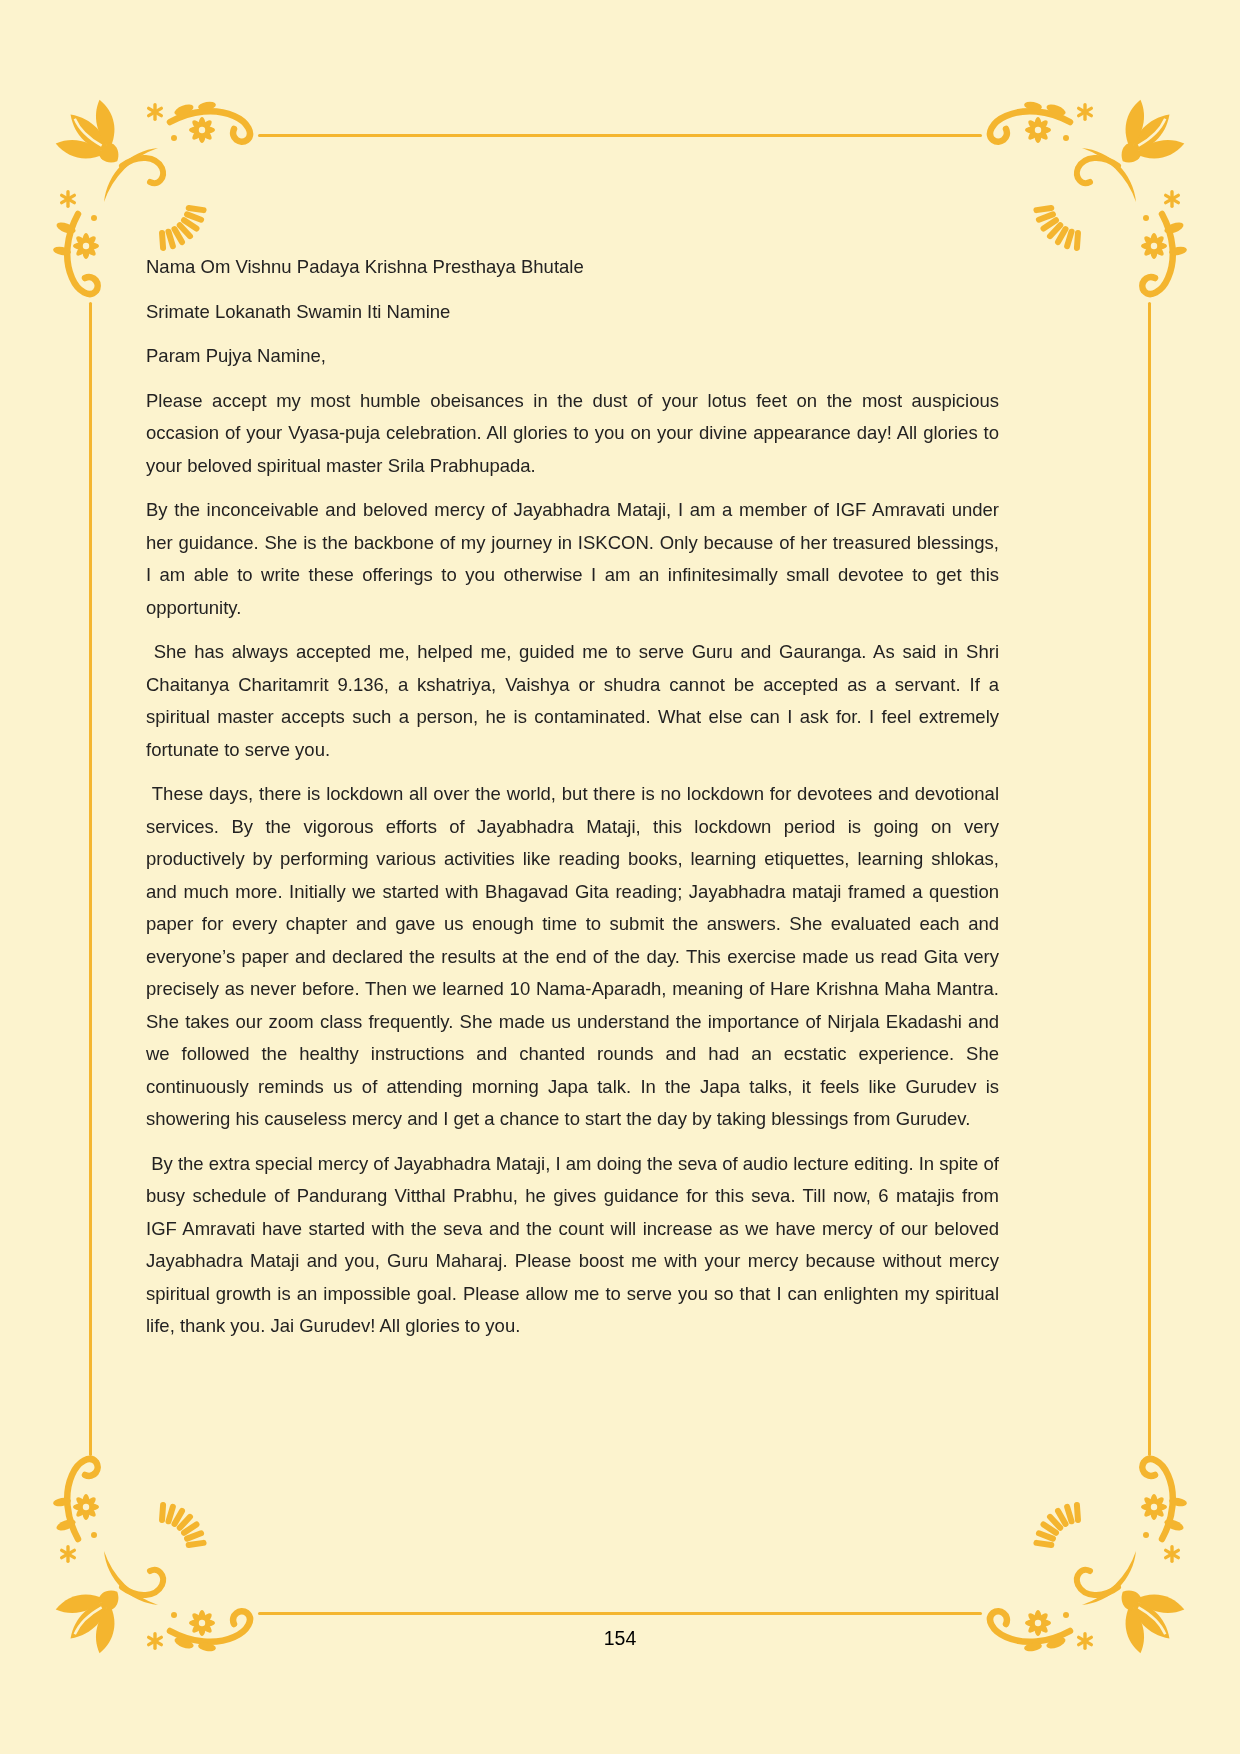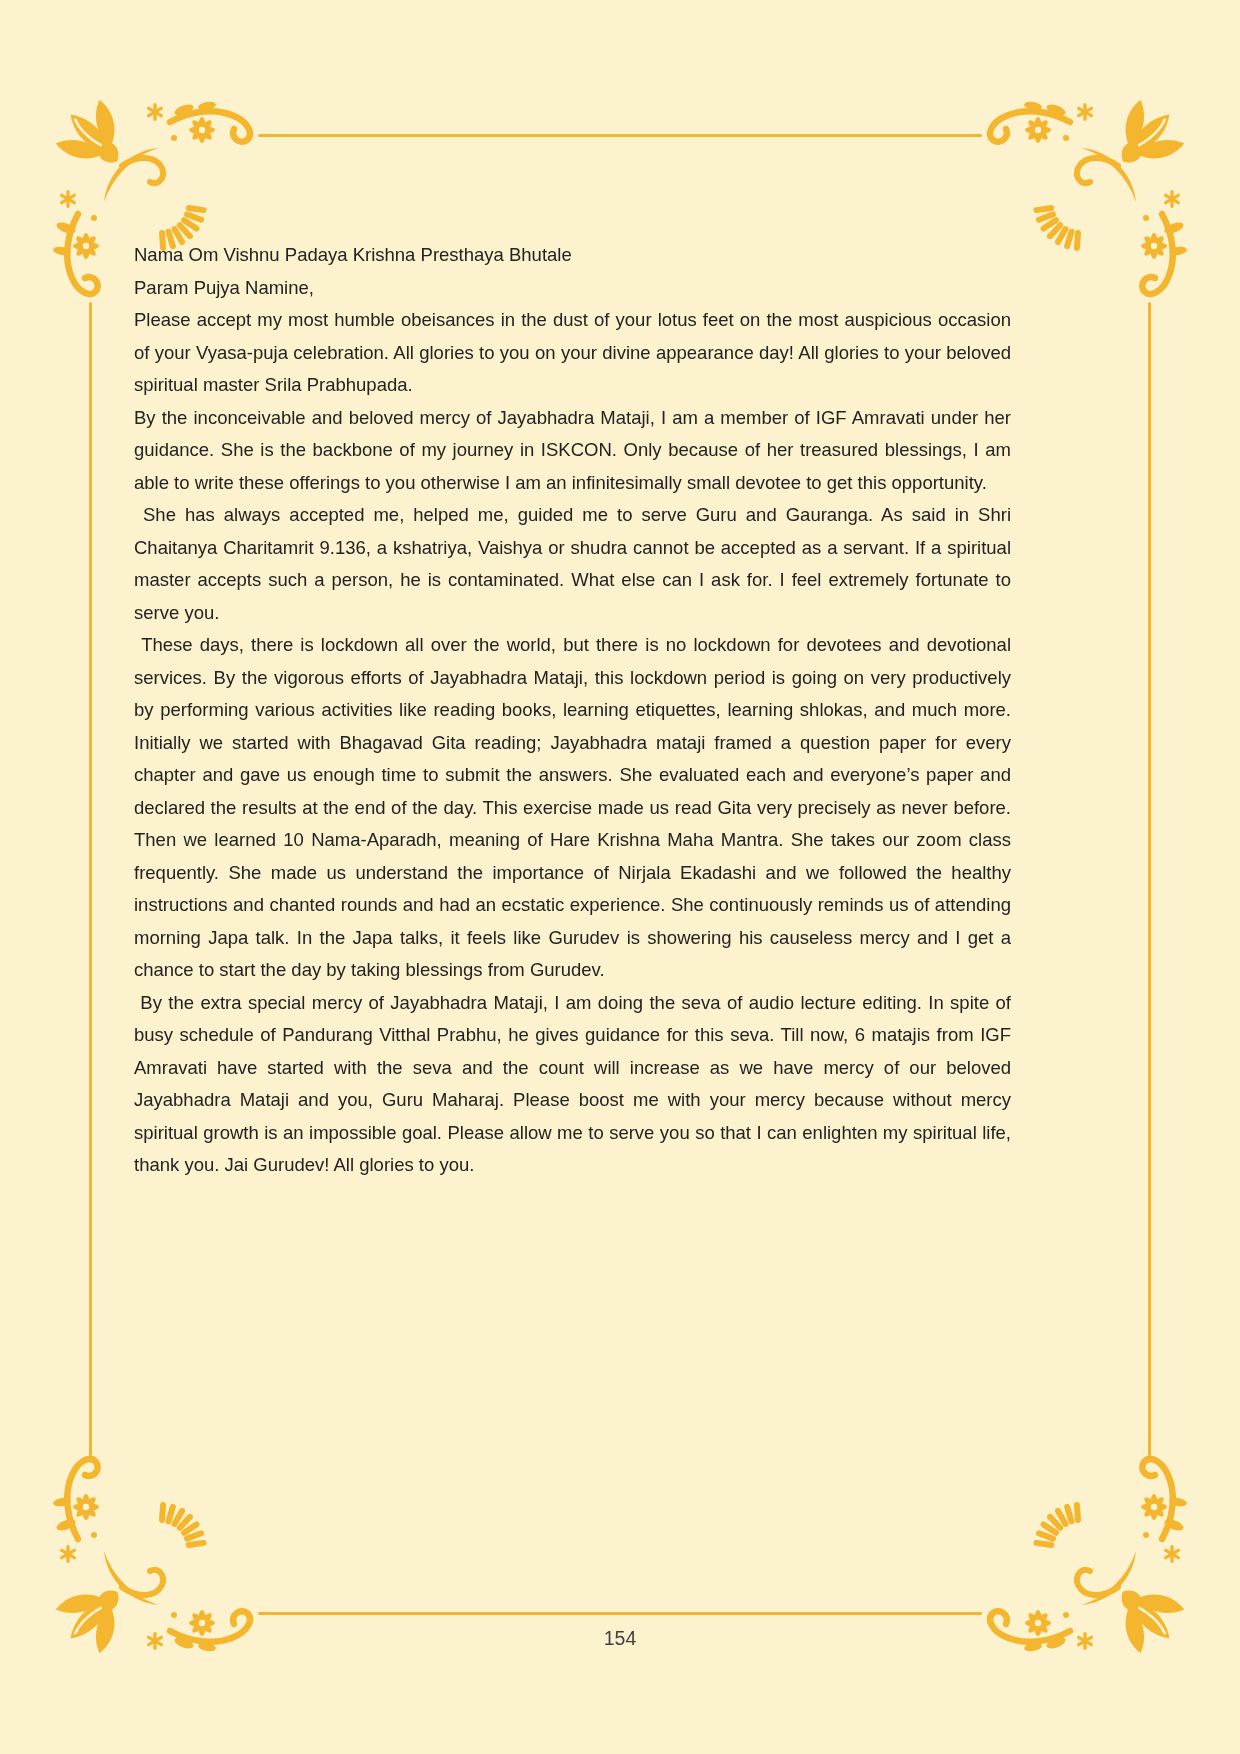--- a/index.html
+++ b/index.html
@@ -37,33 +37,33 @@
   
   .content {
     position: absolute;
     left: 134px;
     top: 0;
     width: 877px;
     padding-top: 239px;
     font-size: 18.5px;
     line-height: 32.5px;
   }
-  .content p { margin: 0; }
+  .content p { margin: 12px; }
   .invocation  { margin: 0 0 5px;  text-align: left; }
   .salutation  { margin: 92px 0 15px; text-align: left; }
   .para        { margin: 0 0 15px; text-align: justify; }
 
   .page-number {
     position: absolute;
     left: 0;
     top: 1627px;
     width: 100%;
     text-align: center;
     font-size: 19.5px;
-    color: #404040;
+    color: #000000;
   }
 </style>
 </head>
 <body>
 
 <svg width="0" height="0" style="position:absolute" aria-hidden="true">
   <defs>
     <g id="flourish" fill="currentColor">
 
       <g transform="translate(44,44) rotate(-45)">
@@ -143,20 +143,21 @@
       <use href="#flourish"></use>
     </svg>
 
   <div class="frame-line line-top"></div>
   <div class="frame-line line-bottom"></div>
   <div class="frame-line line-left"></div>
   <div class="frame-line line-right"></div>
 
   <div class="content">
     <p class="invocation">Nama Om Vishnu Padaya Krishna Presthaya Bhutale</p>
+    <p class="invocation">Srimate Lokanath Swamin Iti Namine</p>
 
     <p class="salutation">Param Pujya Namine,</p>
 
     <p class="para">Please accept my most humble obeisances in the dust of your lotus feet on the most auspicious occasion of your Vyasa-puja celebration. All glories to you on your divine appearance day! All glories to your beloved spiritual master Srila Prabhupada.</p>
     <p class="para">By the inconceivable and beloved mercy of Jayabhadra Mataji, I am a member of IGF Amravati under her guidance. She is the backbone of my journey in ISKCON. Only because of her treasured blessings, I am able to write these offerings to you otherwise I am an infinitesimally small devotee to get this opportunity.</p>
     <p class="para">&nbsp;She has always accepted me, helped me, guided me to serve Guru and Gauranga. As said in Shri Chaitanya Charitamrit 9.136, a kshatriya, Vaishya or shudra cannot be accepted as a servant. If a spiritual master accepts such a person, he is contaminated. What else can I ask for. I feel extremely fortunate to serve you.</p>
     <p class="para">&nbsp;These days, there is lockdown all over the world, but there is no lockdown for devotees and devotional services. By the vigorous efforts of Jayabhadra Mataji, this lockdown period is going on very productively by performing various activities like reading books, learning etiquettes, learning shlokas, and much more. Initially we started with Bhagavad Gita reading; Jayabhadra mataji framed a question paper for every chapter and gave us enough time to submit the answers. She evaluated each and everyone’s paper and declared the results at the end of the day. This exercise made us read Gita very precisely as never before. Then we learned 10 Nama-Aparadh, meaning of Hare Krishna Maha Mantra. She takes our zoom class frequently. She made us understand the importance of Nirjala Ekadashi and we followed the healthy instructions and chanted rounds and had an ecstatic experience. She continuously reminds us of attending morning Japa talk. In the Japa talks, it feels like Gurudev is showering his causeless mercy and I get a chance to start the day by taking blessings from Gurudev.</p>
     <p class="para">&nbsp;By the extra special mercy of Jayabhadra Mataji, I am doing the seva of audio lecture editing. In spite of busy schedule of Pandurang Vitthal Prabhu, he gives guidance for this seva. Till now, 6 matajis from IGF Amravati have started with the seva and the count will increase as we have mercy of our beloved Jayabhadra Mataji and you, Guru Maharaj. Please boost me with your mercy because without mercy spiritual growth is an impossible goal. Please allow me to serve you so that I can enlighten my spiritual life, thank you. Jai Gurudev! All glories to you.</p>
   </div>
 

